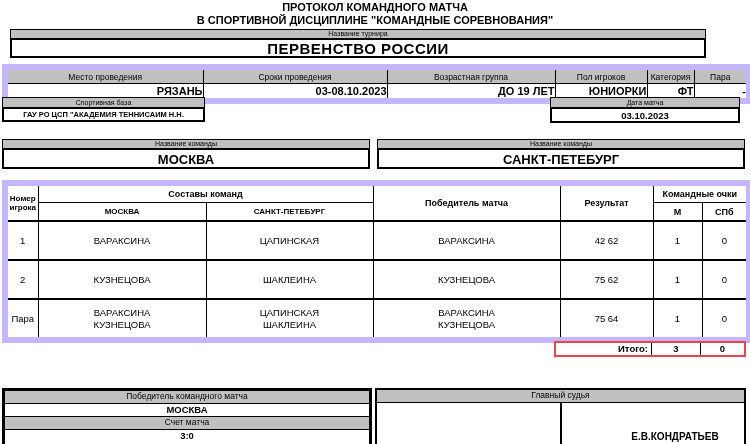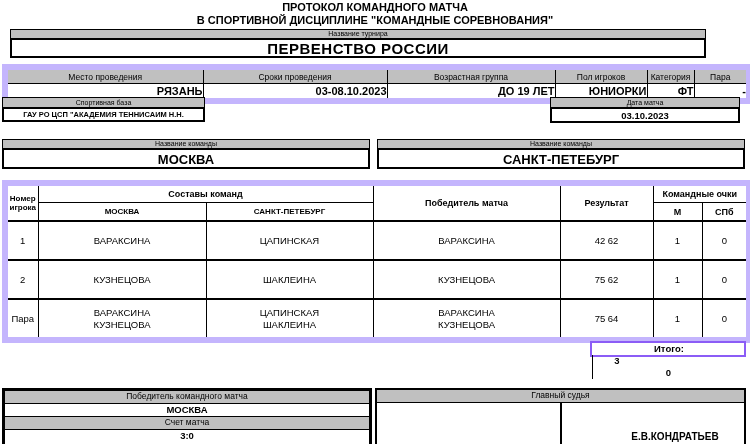--- a/index.html
+++ b/index.html
@@ -53,23 +53,23 @@
   .match { top:180px; left:2px; width:744px; }
   .match table { width:744px; }
   .match thead { border-bottom:2px solid #000; }
   .match th { font-size:9px; line-height:10px; text-align:center; }
   .match .h-num { font-size:8px; line-height:9px; }
   .match .h-sub { font-size:8px; }
   .match thead tr:first-child th { height:16px; }
   .match thead tr:last-child th { height:17px; }
   .match tbody td { border-top:2px solid #000; font-size:9.5px; text-align:center; height:37px; white-space:pre-line; line-height:12px; }
   .totals {
-    margin-left:auto; margin-top:-2px; width:156px; height:16px;
-    border:2px solid #8b5cf6; box-sizing:border-box; display:flex;
-    font-size:9.5px; font-weight:bold; background:#fff;flex-direction:column;
+    margin-left:auto; margin-top:-2px; width:192px; height:16px;
+    border:2px solid #ef4444; box-sizing:border-box; display:flex;
+    font-size:9.5px; font-weight:bold; background:#fff;
   }
   .totals .lab { width:92px; text-align:right; padding-right:3px; line-height:12px; }
   .totals .cell { border-left:1px solid #000; text-align:center; line-height:12px; box-sizing:border-box; }
   .totals .m { width:49px; } .totals .s { flex:1; }
 
   
   .footer { top:388px; left:2px; width:744px; display:flex; }
   .f-left { width:370px; border:3px solid #000000; box-sizing:border-box; background:#fff; }
   .glab { background:#c0c0c0; font-size:8.5px; text-align:center; height:12px; line-height:11px; border-bottom:1px solid #000; overflow:hidden; }
   .gval { font-weight:bold; font-size:9.5px; text-align:center; height:12px; line-height:12px; border-bottom:1px solid #000; overflow:hidden; }

